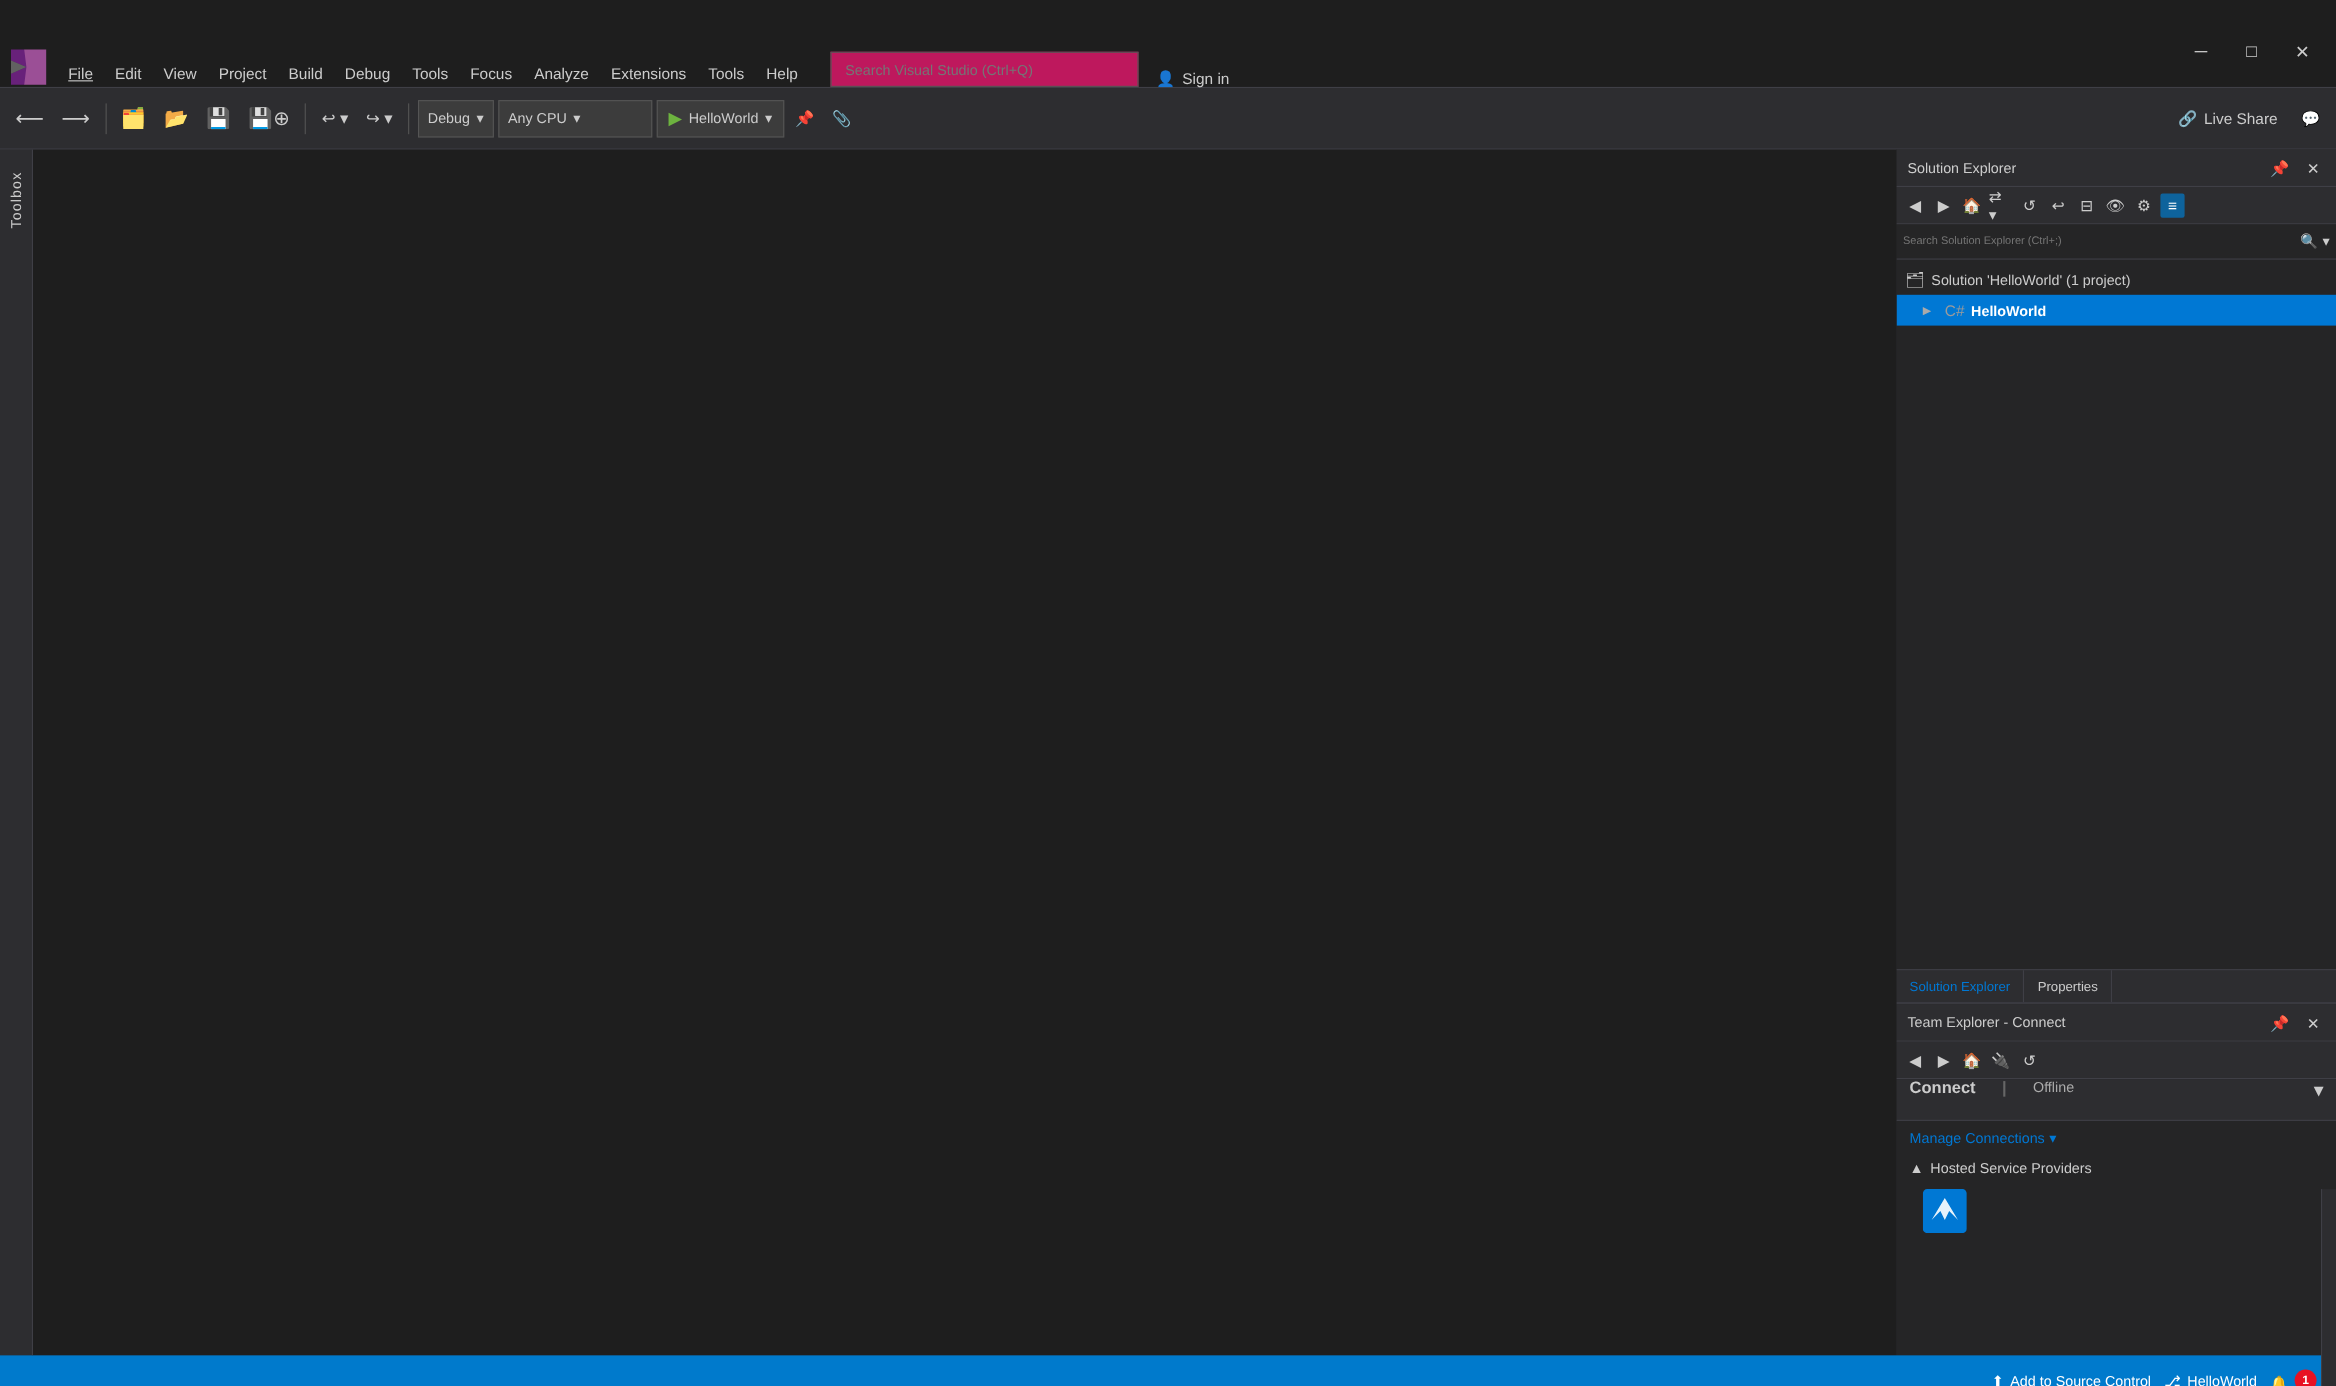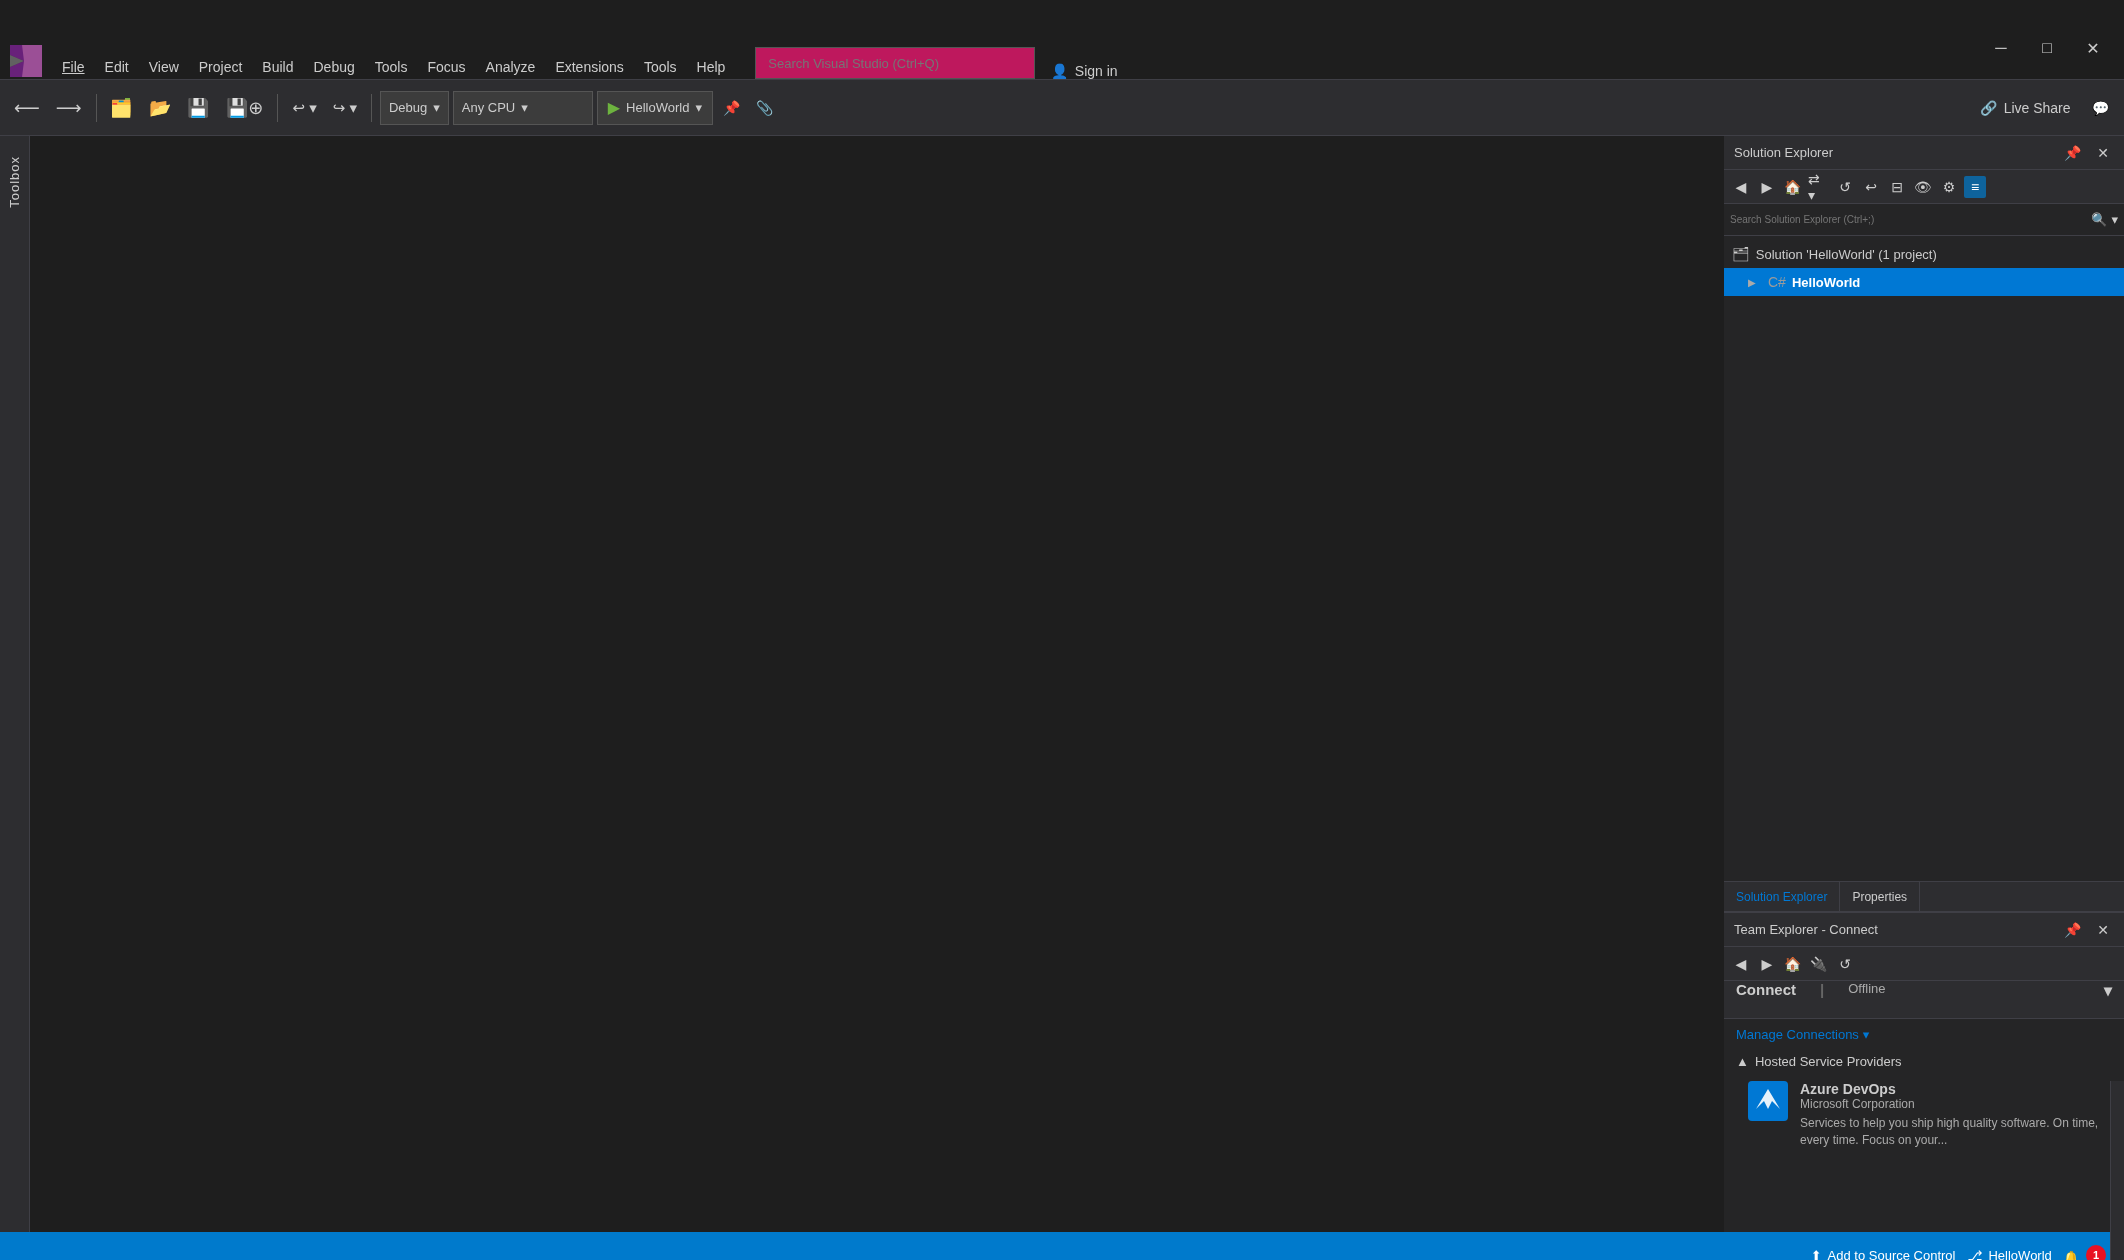--- a/index.html
+++ b/index.html
@@ -569,25 +569,20 @@
         <span>▲</span>
         <span>Hosted Service Providers</span>
       </div>
 
       <div class="hosted-item">
 
         <svg class="azure-logo" viewBox="0 0 40 40" xmlns="http://www.w3.org/2000/svg">
           <rect width="40" height="40" rx="4" fill="#0078d4"></rect>
           <polygon points="8,28 20,8 32,28 24,20 20,28 16,20" fill="#fff" opacity="0.9"></polygon>
         </svg>
-        <div class="hosted-text">
-          <div class="hosted-name">Azure DevOps</div>
-          <div class="hosted-corp">Microsoft Corporation</div>
-          <div class="hosted-desc">Services to help you ship high quality software. On time, every time. Focus on your...</div>
-        </div>
         <div class="scrollbar-stub" style="width:14px;height:100%;background:#2d2d30;position:absolute;right:0"></div>
       </div>
     </div>
 
   </div>
 
 </div>
 
 <div id="status-bar">
   <div class="status-item">

